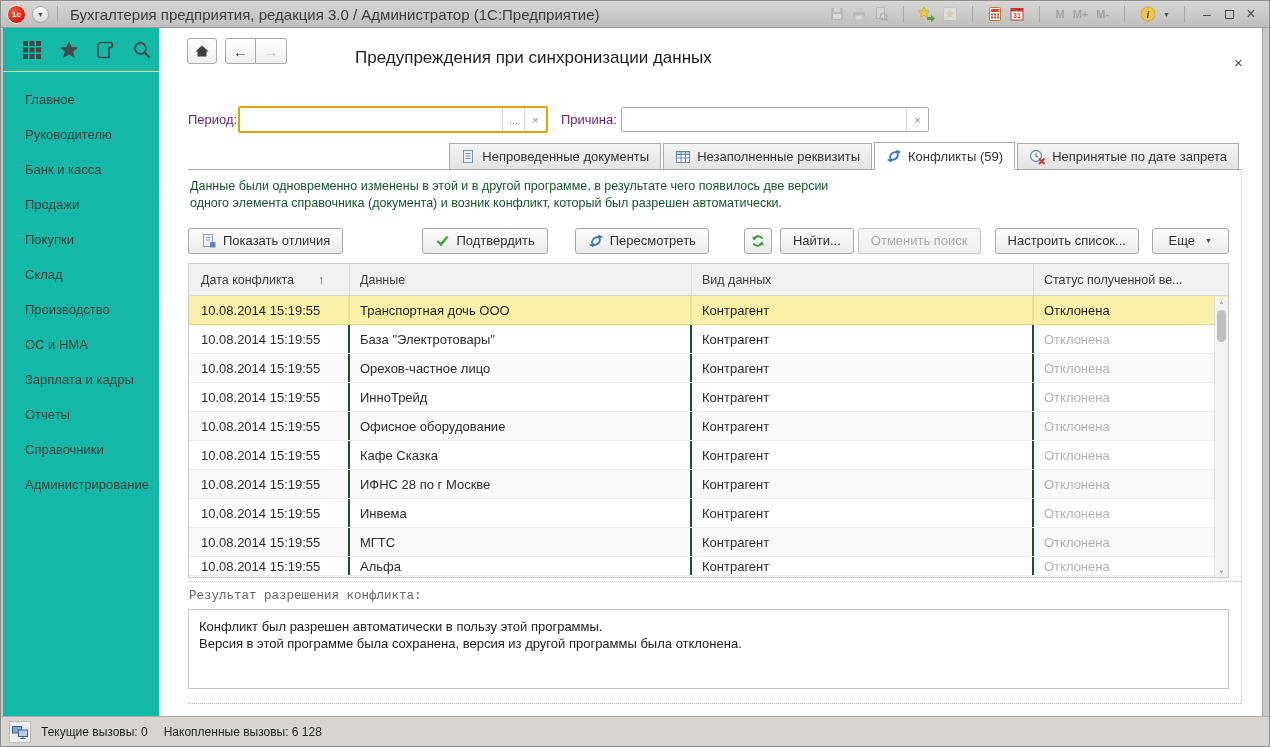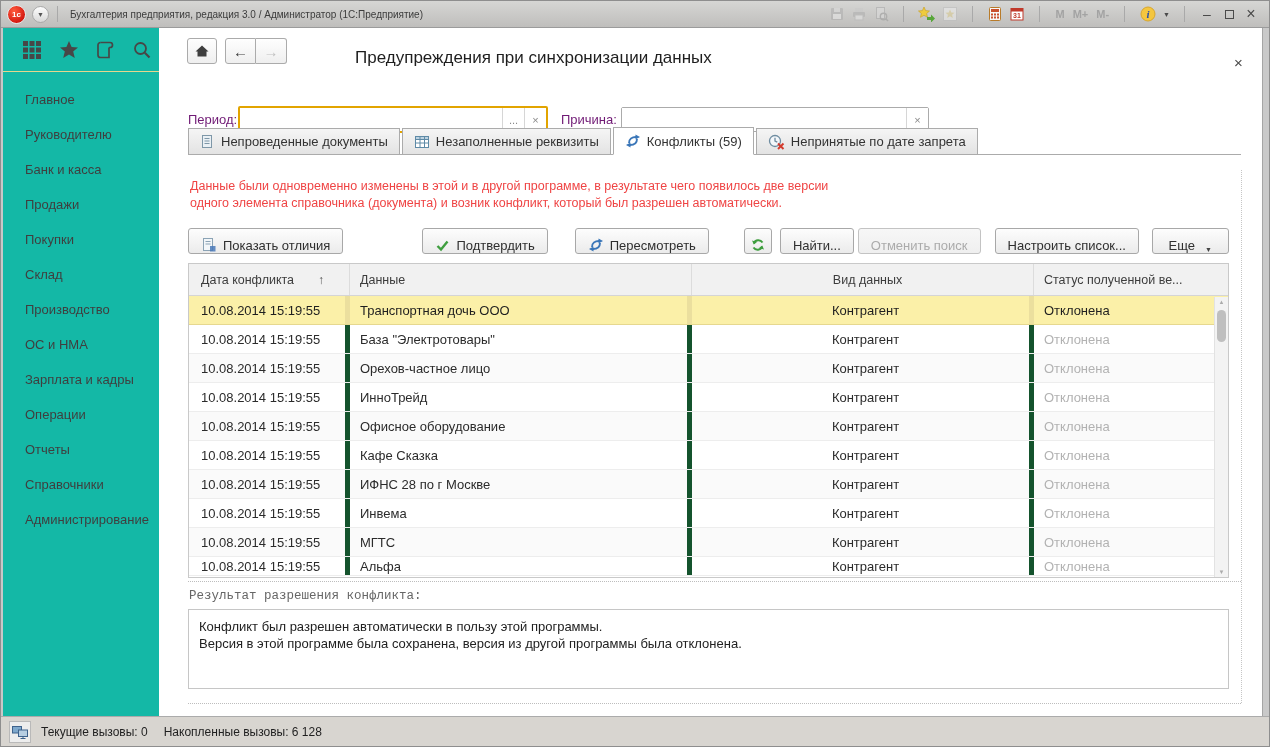--- a/index.html
+++ b/index.html
@@ -13,21 +13,21 @@
     background:linear-gradient(#D6D6D4,#BFBEBC); border-bottom:1px solid #9B9B9B;
     display:flex; align-items:center; padding:0 6px; }
   .logo-1c { width:19px; height:19px; border-radius:50%;
     background:radial-gradient(circle at 35% 30%, #FF5A3C, #C40000);
     border:1px solid #E8E8E8; color:#fff; font-size:8px; font-weight:bold;
     display:flex; align-items:center; justify-content:center; }
   .tb-drop { width:17px; height:17px; margin-left:6px; border-radius:50%;
     background:linear-gradient(#FDFDFD,#D8D8D8); border:1px solid #A9A9A9;
     color:#555; font-size:7px; display:flex; align-items:center; justify-content:center; }
   .tb-sep { width:1px; height:16px; background:#A9A9A9; margin:0 8px; }
-  .tb-title { font-size:10px; color:#3C3C3C; margin-left:4px; white-space:nowrap; }
+  .tb-title { font-size:15px; color:#3C3C3C; margin-left:4px; white-space:nowrap; }
   .tb-icons { margin-left:auto; display:flex; align-items:center; gap:6px; padding-right:4px; }
   .tb-icons svg { display:block; }
   .dim { opacity:.55; }
   .mem { color:#A3A3A3; font-size:11px; font-weight:bold; padding:0 1px; }
   .win-ctl { color:#4A4A4A; font-size:14px; width:16px; text-align:center; line-height:16px; }
   .maxbox { display:inline-block; width:9px; height:9px; border:1.5px solid #4A4A4A; }
 
   
   .sidebar { position:absolute; left:0; top:27px; bottom:30px; width:170px;
     background:#14b8a6; border-left:2px solid #C8C8C8; }
@@ -62,65 +62,65 @@
   .composite { position:absolute; top:78px; height:27px; display:flex; align-items:stretch;
     background:#fff; }
   .composite.focused { border:2px solid #E2A400; border-radius:2px; }
   .composite.plain { border:1px solid #ABABAB; border-radius:2px; }
   .composite input { border:none; outline:none; flex:1; font-size:13px; padding:0 6px;
     font-family:inherit; min-width:0; }
   .cbtn { width:22px; border-left:1px solid #D6D6D6; background:#fff; color:#8A8A8A;
     font-size:11px; display:flex; align-items:center; justify-content:center; }
 
   
-  .tabs { position:absolute; left:29px; top:100px; width:1053px; height:27px;
-    display:flex; align-items:flex-end; border-bottom:1px solid #ABABAB; }
+  .tabs { position:absolute; left:29px; top:115px; width:1053px; height:27px;
+    display:flex; align-items:flex-end; border-bottom:1px solid #ABABAB;justify-content:flex-end; }
   .tab { height:26px; padding:0 11px; display:inline-flex; align-items:center; gap:6px;
     font-size:13px; color:#333; background:linear-gradient(#F5F5F5,#E3E3E3);
     border:1px solid #ABABAB; border-bottom:none; margin-right:2px; white-space:nowrap; }
   .tab.active { background:#fff; height:28px; position:relative; top:1px;
     border-bottom:1px solid #fff; }
 
   .vdots { position:absolute; left:1082px; top:142px; height:533px;
     border-right:1px dotted #C6C6C6; }
   .dashed { position:absolute; left:29px; width:1053px; border-top:1px dotted #BDBDBD; }
 
   .info-text { position:absolute; left:31px; top:150px; font-size:12.5px;
-    line-height:17px; color:#ef4444; }
+    line-height:17px; color:#14532d; }
 
   
   .toolbar { position:absolute; left:29px; top:199px; width:1041px; height:27px;
     display:flex; align-items:center; }
-  .btn { display:inline-flex; align-items:flex-end; gap:6px; height:26px; padding:0 12px;
+  .btn { display:inline-flex; align-items:center; gap:6px; height:26px; padding:0 12px;
     border:1px solid #A8A8A8; border-radius:3px; background:linear-gradient(#FDFDFD,#EBEBEB);
     font-size:13px; color:#2F2F2F; white-space:nowrap; }
   .btn.disabled { color:#ABABAB; background:linear-gradient(#F7F7F7,#EFEFEF);
     border-color:#C3C3C3; }
   .btn .caret { font-size:7px; color:#444; margin-left:4px; }
   .iconbtn { width:28px; padding:0; justify-content:center; }
 
   
   .grid { position:absolute; left:29px; top:235px; width:1041px; height:315px;
     border:1px solid #C9C9C9; overflow:hidden; background:#fff; }
   .g-head { display:flex; height:32px; background:#F1F1F1; border-bottom:1px solid #D5D5D5; }
   .g-head .hc { display:flex; align-items:center; padding-left:10px; font-size:12.5px;
     color:#3C3C3C; border-right:1px solid #DCDCDC; }
   .hc .sort { margin-left:24px; color:#555; font-size:12px; }
   .g-row { display:flex; height:29px; border-bottom:1px solid #EDEDED; background:#fff; }
   .g-row.alt { background:#FAFAFA; }
   .g-row .c { display:flex; align-items:center; padding-left:10px; font-size:13px;
-    color:#2B2B2B; border-right:5px solid #14532d; overflow:hidden; white-space:nowrap; }
+    color:#2B2B2B; border-right:2px solid #14532d; overflow:hidden; white-space:nowrap; }
   .g-row .c.status { color:#B2B2B2; }
   .g-row.selected { background:#FBF0A8; border-bottom:1px solid #E6D88F; }
   .g-row.selected .c { color:#1F1F1F; border-right-color:#EBDF9E; }
   .g-row.selected .c.status { color:#1F1F1F; }
   .g-row.partial { height:19px; }
   .c0 { width:161px; padding-left:12px !important; }
   .c1 { width:342px; }
-  .c2 { width:342px;justify-content:center; }
+  .c2 { width:342px; }
   .c3 { flex:1; border-right:none !important; }
   .vscroll { position:absolute; right:0; top:33px; bottom:0; width:14px;
     background:#F3F3F3; border-left:1px solid #E2E2E2; }
   .vscroll .arr { position:absolute; left:0; width:100%; text-align:center;
     font-size:6px; color:#ABABAB; }
   .vscroll .thumb { position:absolute; left:2px; right:2px; top:13px; height:32px;
     background:#BFBFBF; border-radius:5px; }
 
   
   .result-label { position:absolute; left:30px; top:561px; font-size:12.5px; color:#666;font-family:Liberation Mono, monospace; }
@@ -260,21 +260,20 @@
     <div class="sb-menu">
       <div class="sb-item">Главное</div>
       <div class="sb-item">Руководителю</div>
       <div class="sb-item">Банк и касса</div>
       <div class="sb-item">Продажи</div>
       <div class="sb-item">Покупки</div>
       <div class="sb-item">Склад</div>
       <div class="sb-item">Производство</div>
       <div class="sb-item">ОС и НМА</div>
       <div class="sb-item">Зарплата и кадры</div>
-      <div class="sb-item">Операции</div>
       <div class="sb-item">Отчеты</div>
       <div class="sb-item">Справочники</div>
       <div class="sb-item">Администрирование</div>
     </div>
   </div>
 
   <div class="content">
     <div class="right-strip"></div>
 
     <div class="navbtn home-btn">

